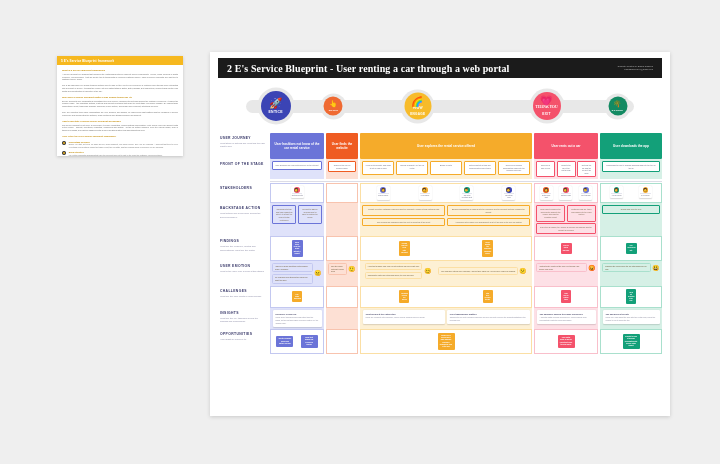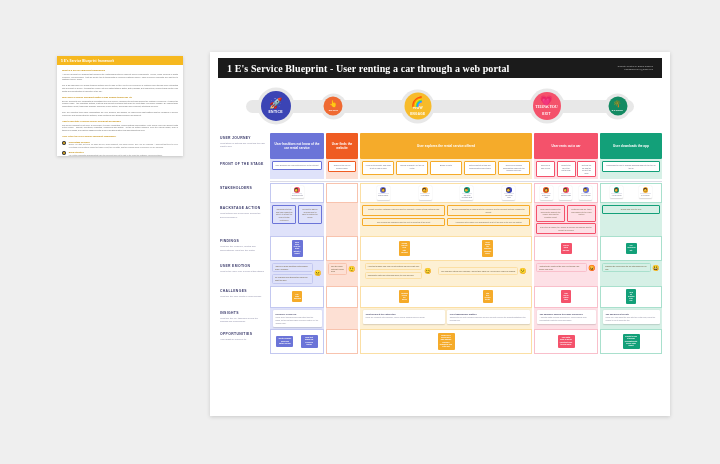--- a/index.html
+++ b/index.html
@@ -176,21 +176,21 @@
               <div class="doc-item-p">Lay out the horizontal swimlanes that carry the blueprint from left to right, in the order the customer experiences them:</div>
             </div>
           </div>
         </div>
     </div>
   </div>
 
   <div class="board">
 
     <div class="board-titlebar">
-      <div class="board-title">1 E's Service Blueprint - User renting a car through a web portal</div>
+      <div class="board-title">2 E's Service Blueprint - User renting a car through a web portal</div>
       <div class="board-credit">
         <div>Template created by Emma Gabriela</div>
         <div>emmagabriela.ux@gmail.com</div>
       </div>
     </div>
 
     <div class="track-wrap">
       <div class="track"></div>
       <div class="stages" id="stages">
           <div class="stage" style="left: 13%;">

